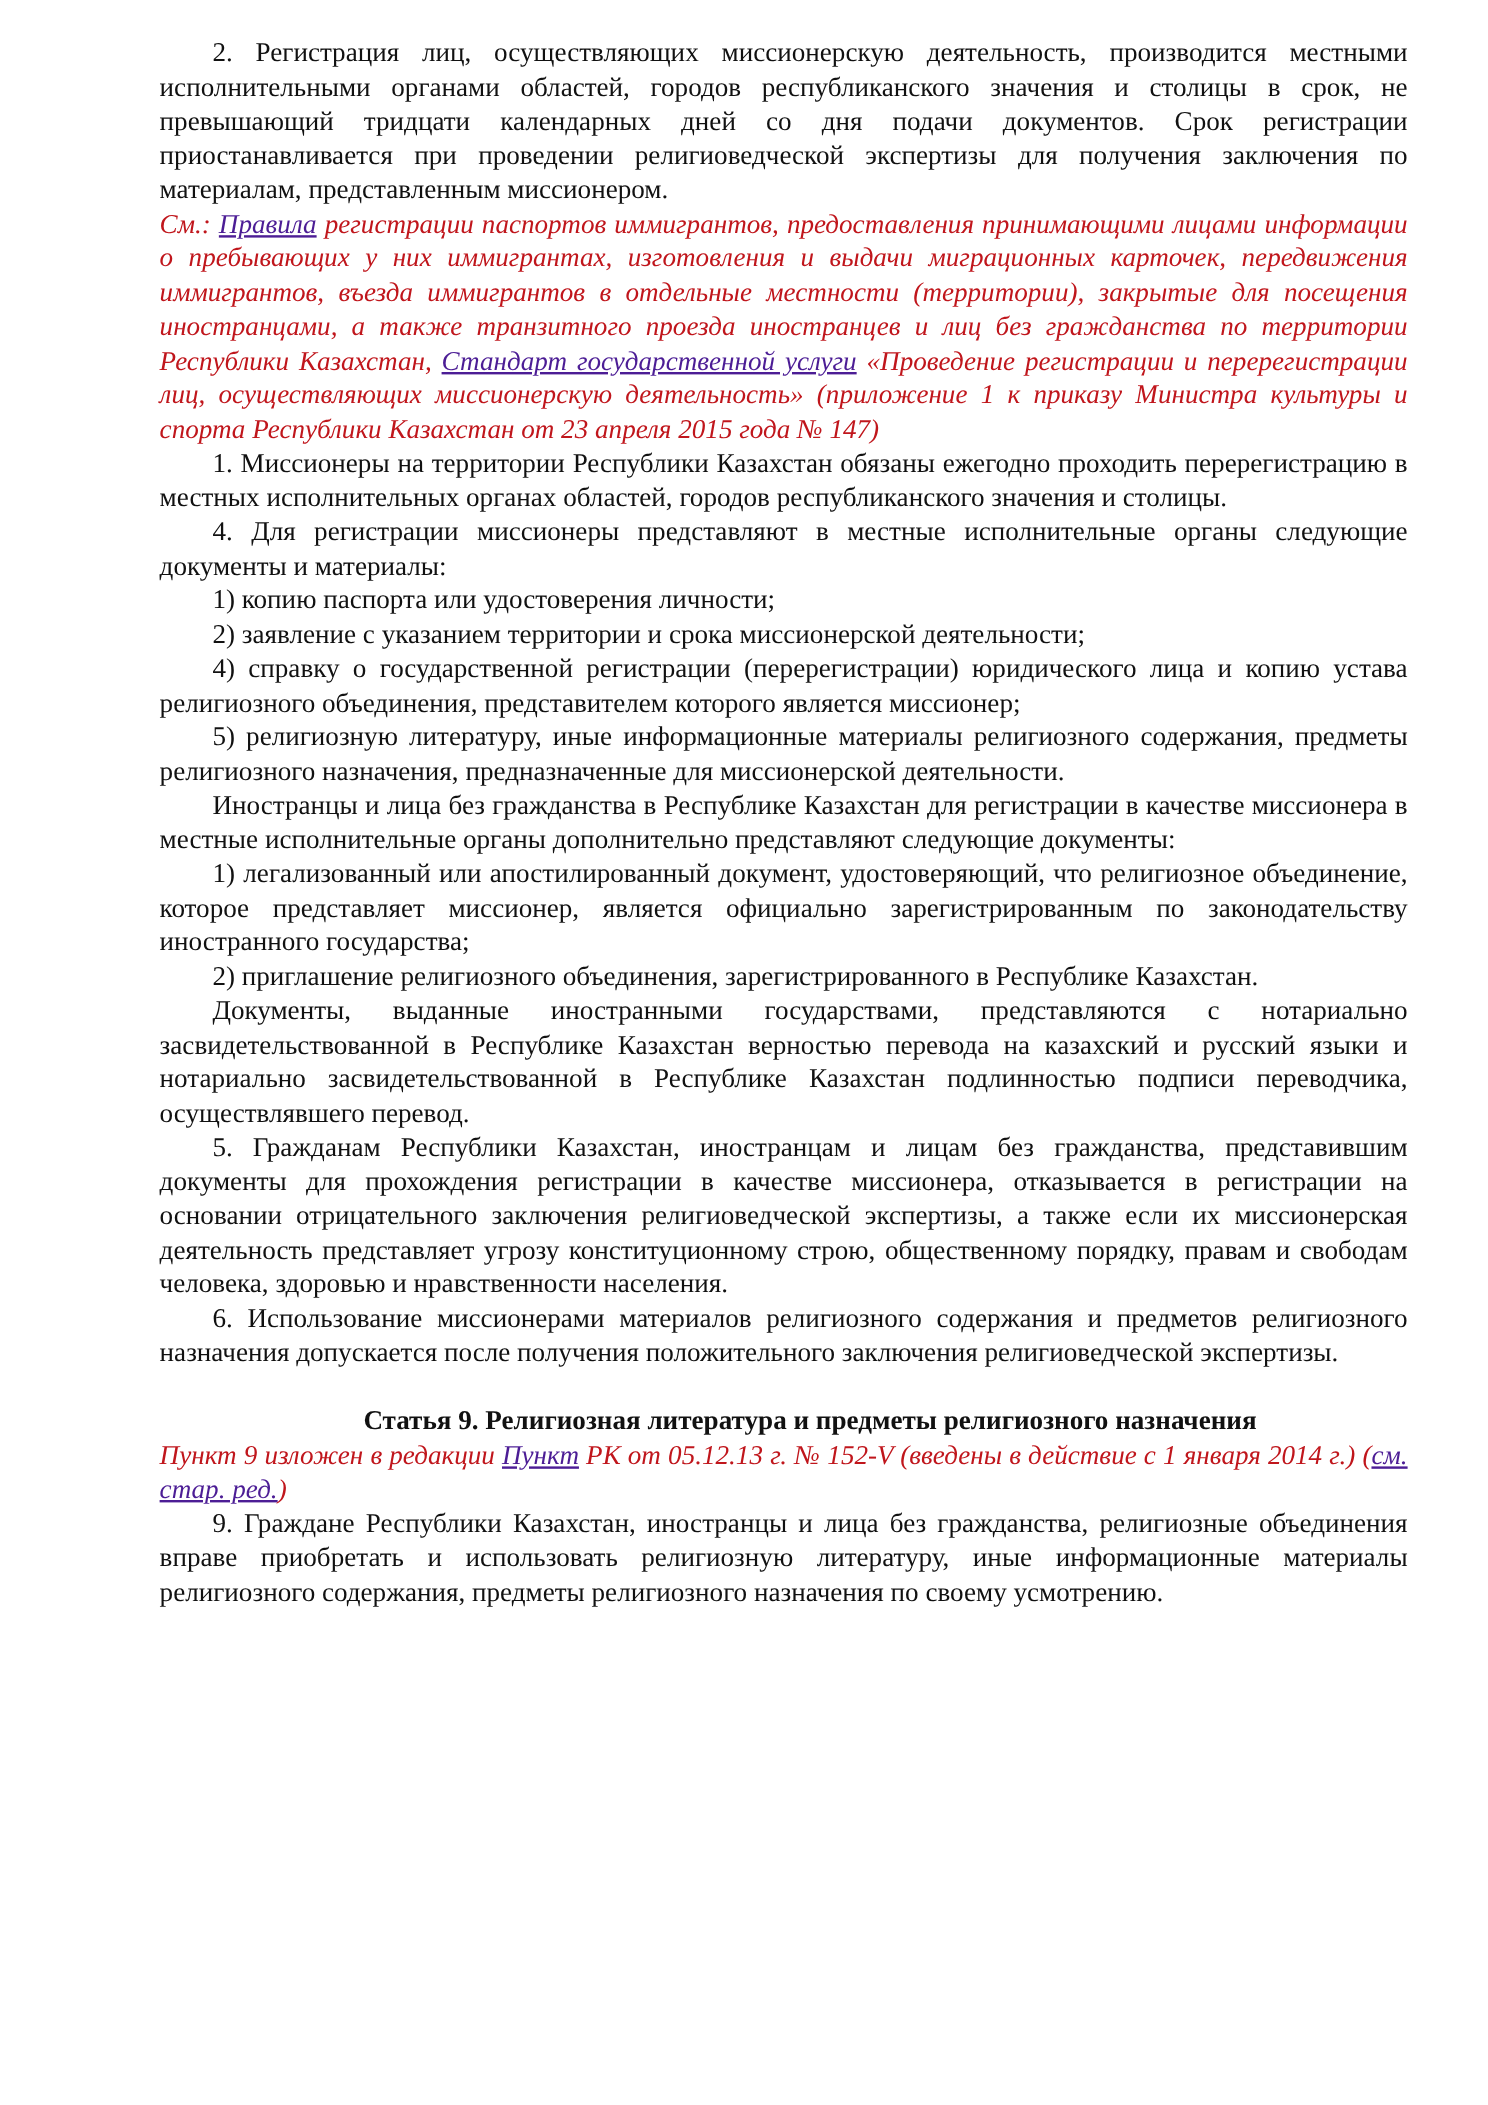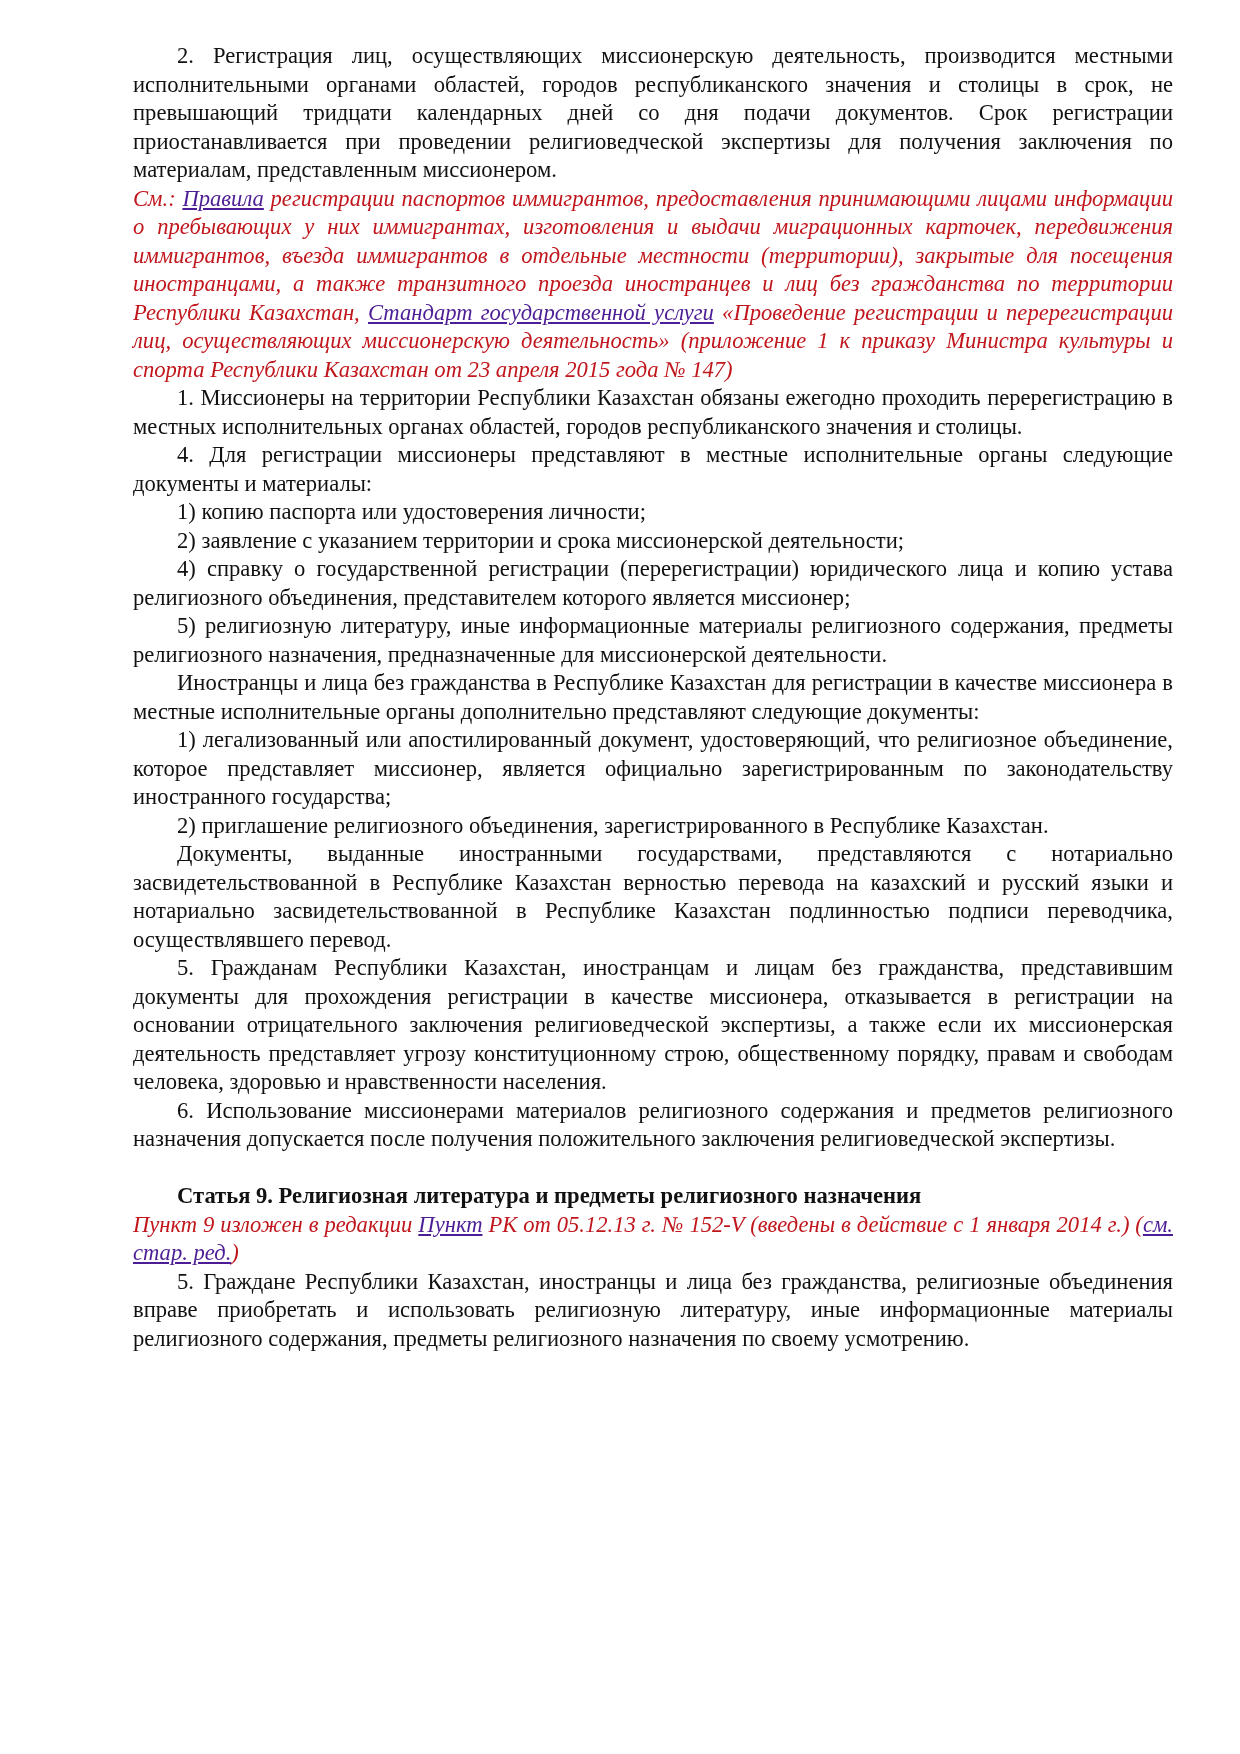--- a/index.html
+++ b/index.html
@@ -1,26 +1,26 @@
 <!DOCTYPE html>
 <html><head>
 <meta charset="utf-8">
 <style>
   html, body { margin: 0; padding: 0; background: #ffffff; }
   body { width: 1240px; height: 1754px; position: relative; overflow: hidden; }
   .page {
-    position: absolute; left: 133px; top: 42px; width: 1040px;
+    position: absolute; left: 133px; top: 30px; width: 1040px;
     font-family: "Liberation Serif", serif; font-size: 22.6px; line-height: 28.5px;
     color: #111111;
   }
   p { margin: 0; text-align: justify; }
   .ind { text-indent: 44px; }
   .note { color: #c0161c; font-style: italic; }
   .link { color: #4c1d95; text-decoration: underline; }
-  .heading { font-weight: bold; text-indent: 44px; margin-top: 28.5px; text-align: left; }
+  .heading { font-weight: bold; text-indent: 44px; margin-top: 28.5px; text-align: center; }
 </style>
 </head>
 <body>
 
 <div class="page">
   <p class="ind">2. Регистрация лиц, осуществляющих миссионерскую деятельность, производится местными исполнительными органами областей, городов республиканского значения и столицы в срок, не превышающий тридцати календарных дней со дня подачи документов. Срок регистрации приостанавливается при проведении религиоведческой экспертизы для получения заключения по материалам, представленным миссионером.</p>
 
   <p class="note"><span>См.: </span><a class="link">Правила</a><span> регистрации паспортов иммигрантов, предоставления принимающими лицами информации о пребывающих у них иммигрантах, изготовления и выдачи миграционных карточек, передвижения иммигрантов, въезда иммигрантов в отдельные местности (территории), закрытые для посещения иностранцами, а также транзитного проезда иностранцев и лиц без гражданства по территории Республики Казахстан, </span><a class="link">Стандарт государственной услуги</a><span> «Проведение регистрации и перерегистрации лиц, осуществляющих миссионерскую деятельность» (приложение 1 к приказу Министра культуры и спорта Республики Казахстан от 23 апреля 2015 года № 147)</span></p>
 
   <p class="ind">1. Миссионеры на территории Республики Казахстан обязаны ежегодно проходить перерегистрацию в местных исполнительных органах областей, городов республиканского значения и столицы.</p>
@@ -31,14 +31,14 @@
   <p class="ind">5) религиозную литературу, иные информационные материалы религиозного содержания, предметы религиозного назначения, предназначенные для миссионерской деятельности.</p>
   <p class="ind">Иностранцы и лица без гражданства в Республике Казахстан для регистрации в качестве миссионера в местные исполнительные органы дополнительно представляют следующие документы:</p>
   <p class="ind">1) легализованный или апостилированный документ, удостоверяющий, что религиозное объединение, которое представляет миссионер, является официально зарегистрированным по законодательству иностранного государства;</p>
   <p class="ind">2) приглашение религиозного объединения, зарегистрированного в Республике Казахстан.</p>
   <p class="ind">Документы, выданные иностранными государствами, представляются с нотариально засвидетельствованной в Республике Казахстан верностью перевода на казахский и русский языки и нотариально засвидетельствованной в Республике Казахстан подлинностью подписи переводчика, осуществлявшего перевод.</p>
   <p class="ind">5. Гражданам Республики Казахстан, иностранцам и лицам без гражданства, представившим документы для прохождения регистрации в качестве миссионера, отказывается в регистрации на основании отрицательного заключения религиоведческой экспертизы, а также если их миссионерская деятельность представляет угрозу конституционному строю, общественному порядку, правам и свободам человека, здоровью и нравственности населения.</p>
   <p class="ind">6. Использование миссионерами материалов религиозного содержания и предметов религиозного назначения допускается после получения положительного заключения религиоведческой экспертизы.</p>
 
   <p class="heading">Статья 9. Религиозная литература и предметы религиозного назначения</p>
   <p class="note"><span>Пункт 9 изложен в редакции </span><a class="link">Пункт</a><span> РК от 05.12.13 г. № 152-V (введены в действие с 1 января 2014 г.) (</span><a class="link">см. стар. ред.</a><span>)</span></p>
-  <p class="ind">5. Граждане Республики Казахстан, иностранцы и лица без гражданства, религиозные объединения вправе приобретать и использовать религиозную литературу, иные информационные материалы религиозного содержания, предметы религиозного назначения по своему усмотрению.</p>
+  <p class="ind">9. Граждане Республики Казахстан, иностранцы и лица без гражданства, религиозные объединения вправе приобретать и использовать религиозную литературу, иные информационные материалы религиозного содержания, предметы религиозного назначения по своему усмотрению.</p>
 </div>
 
 </body></html>

